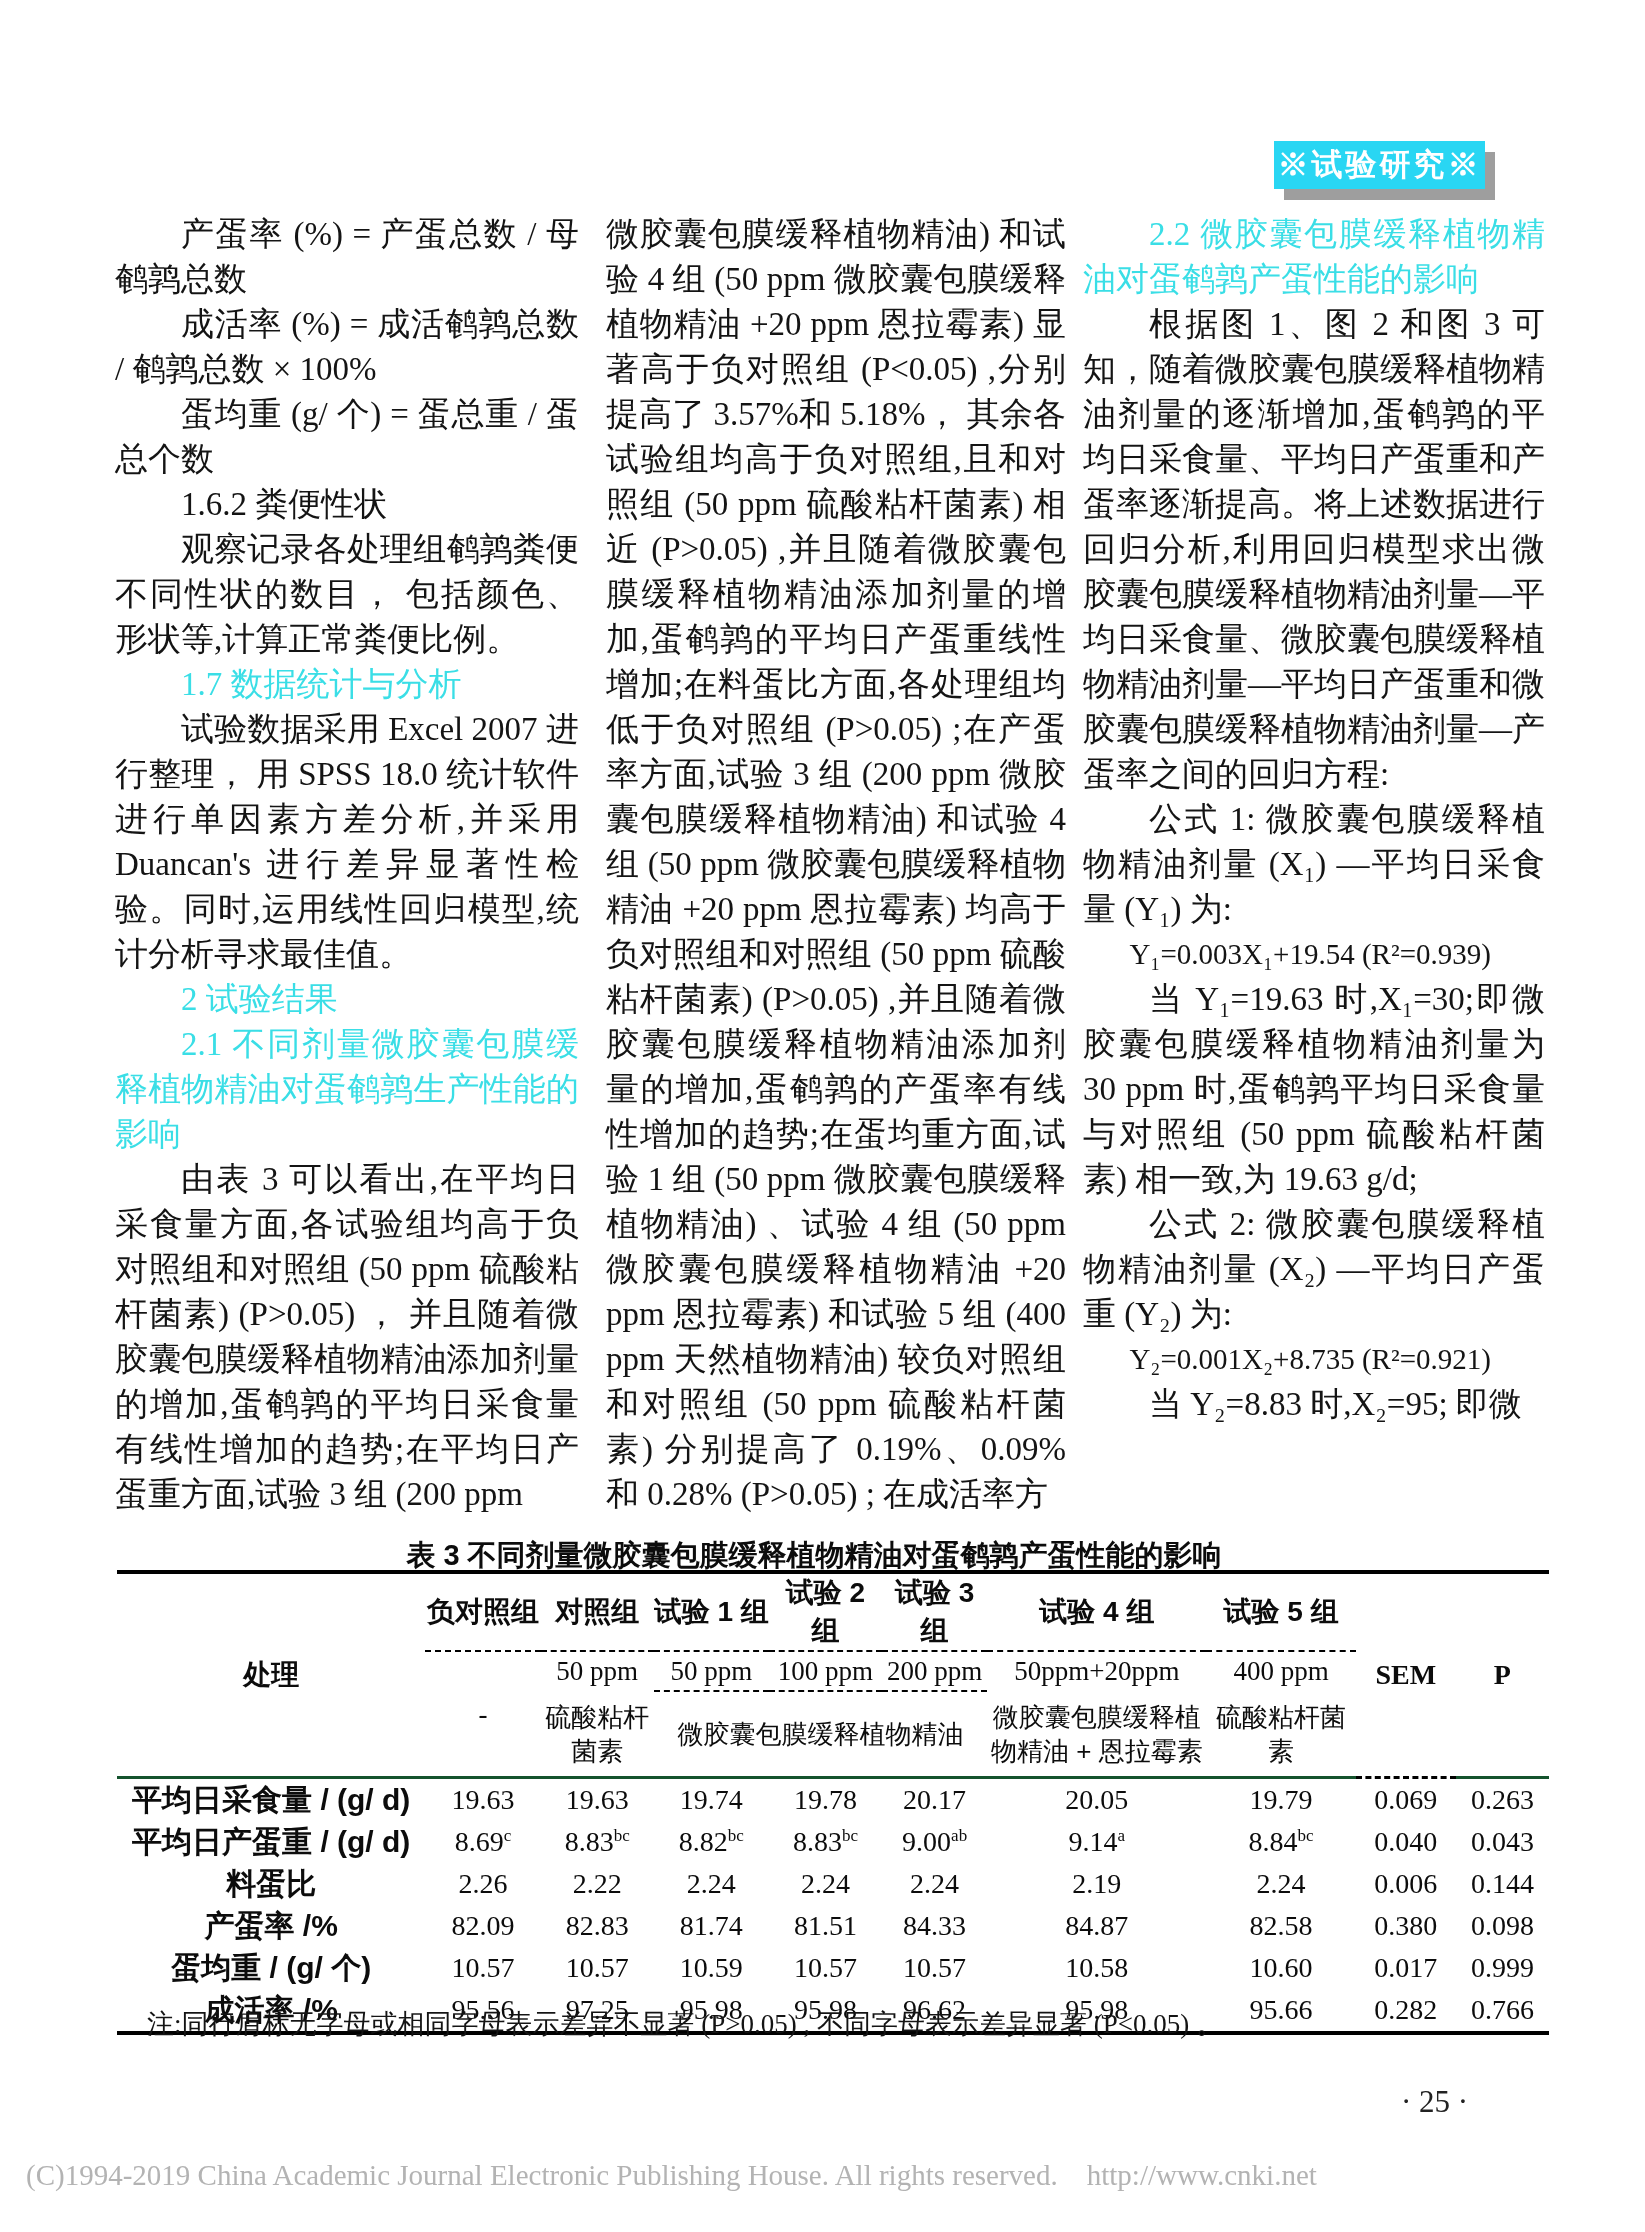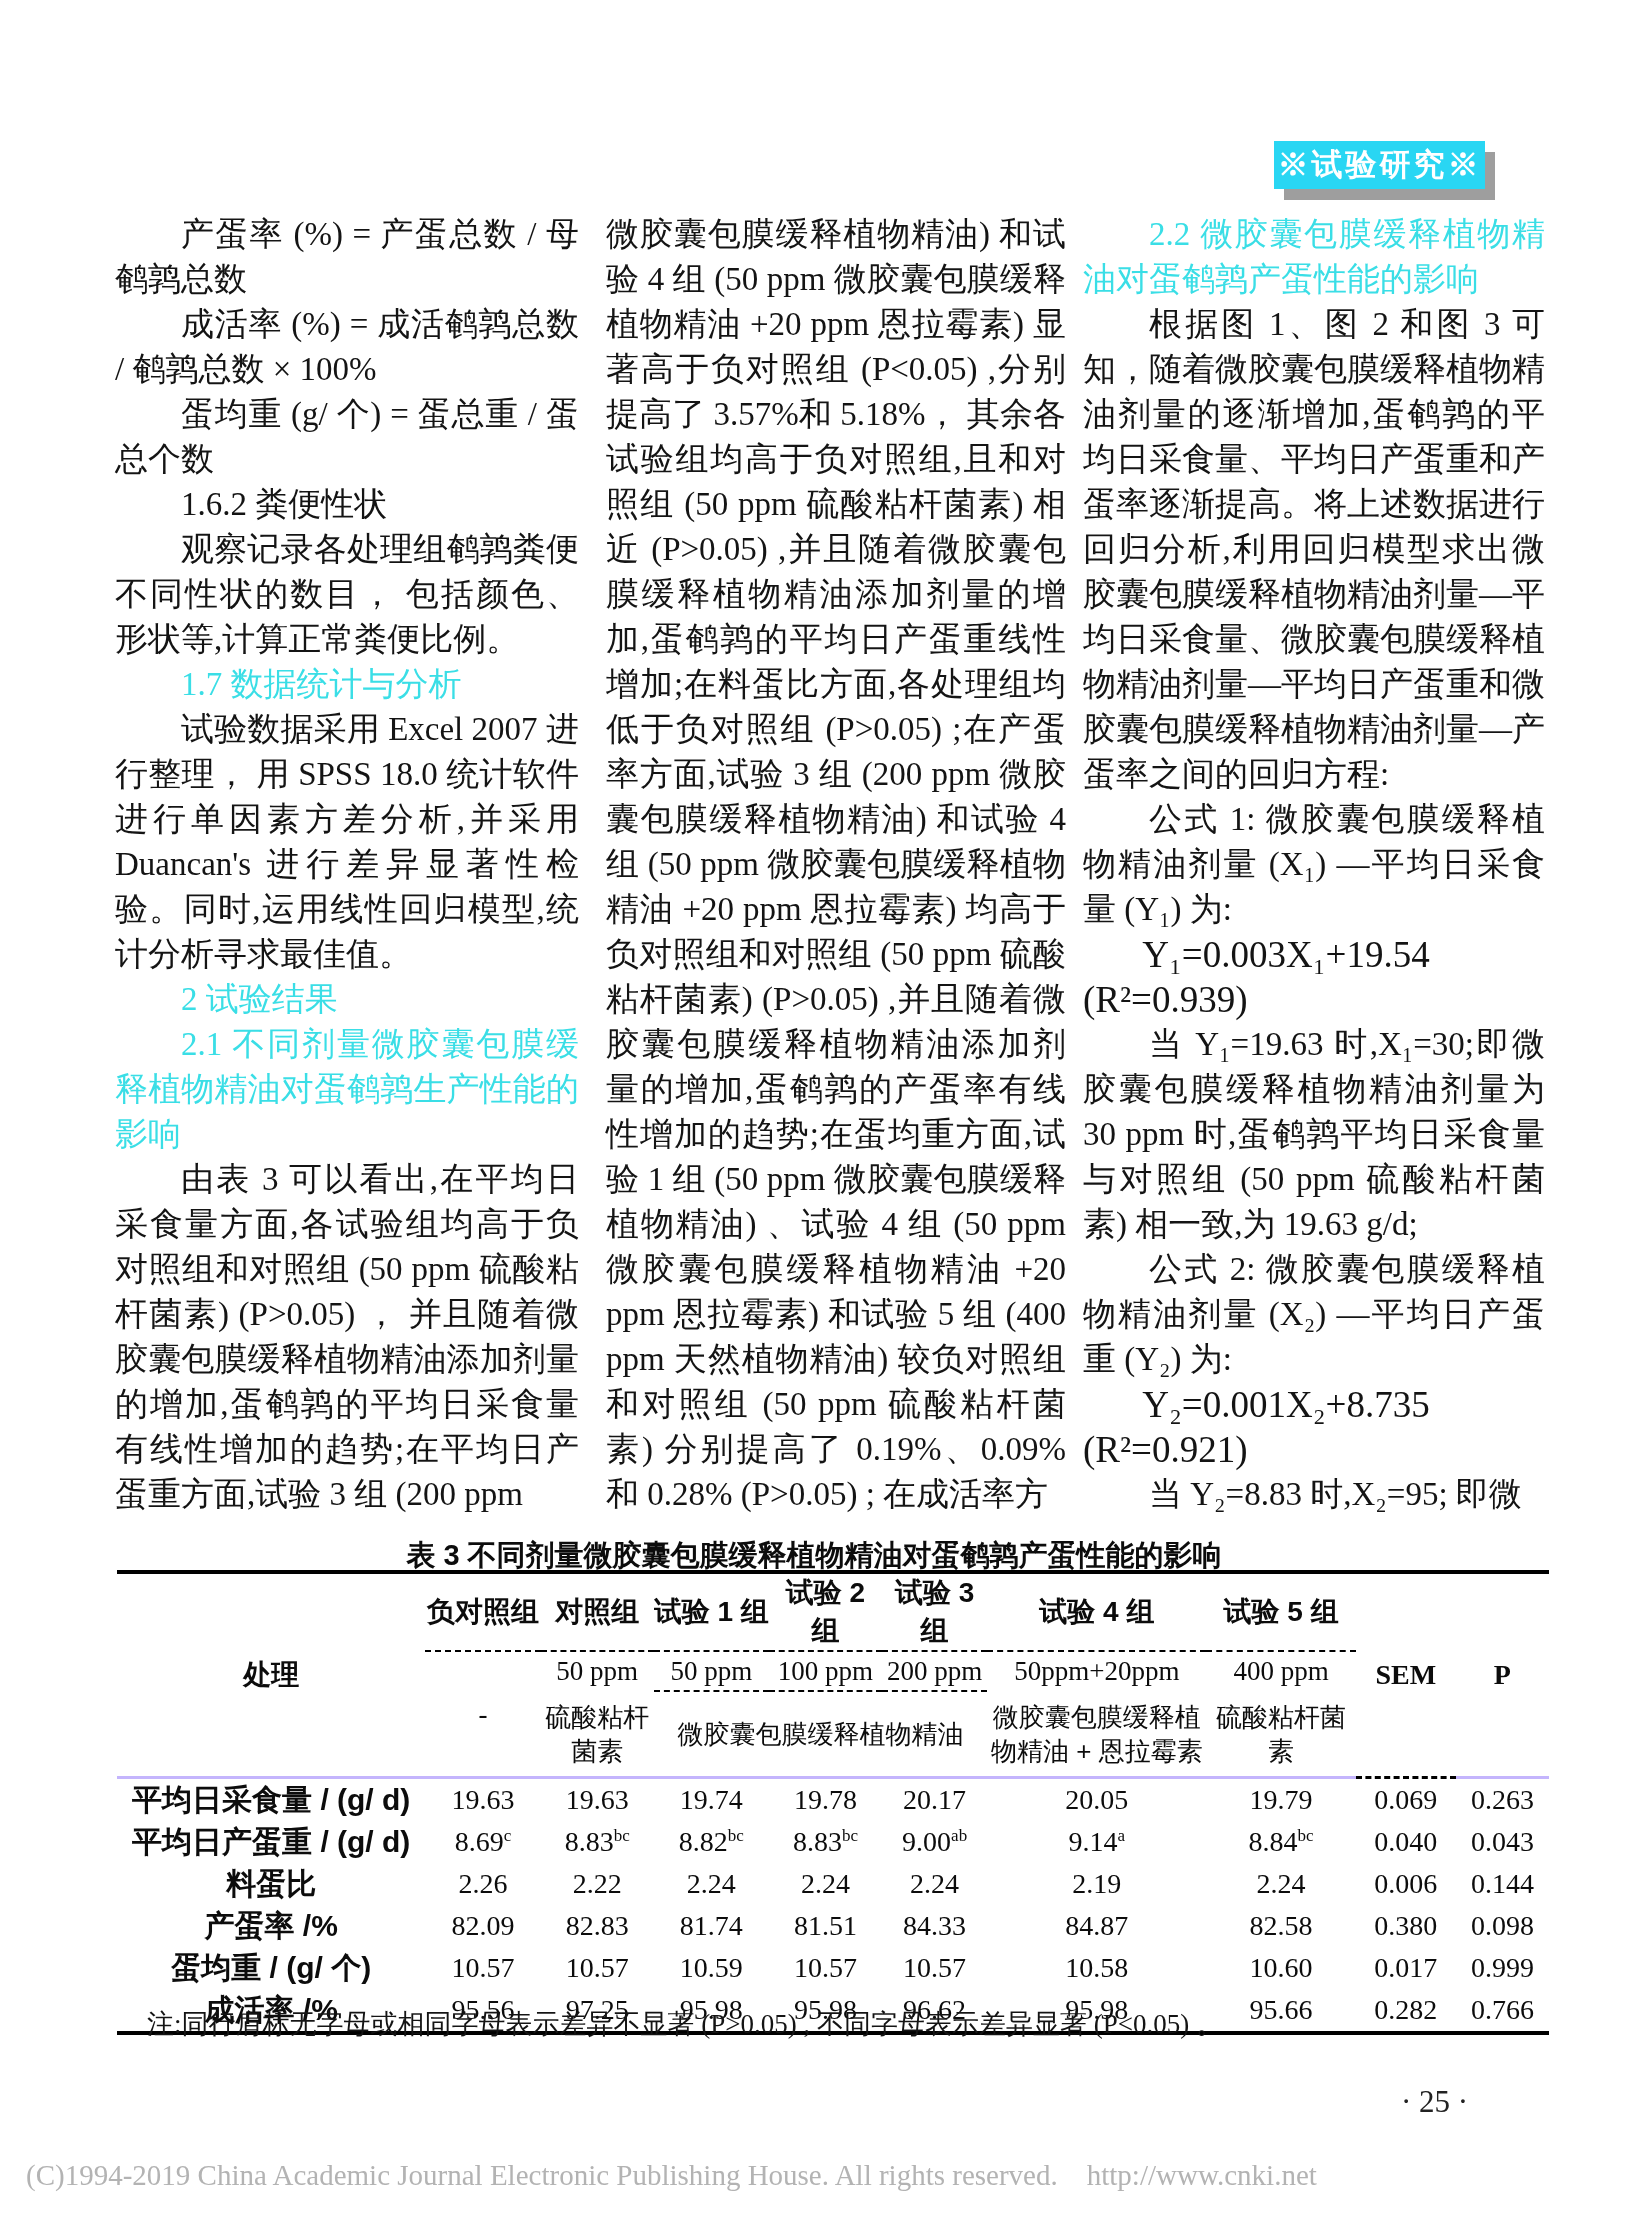--- a/index.html
+++ b/index.html
@@ -29,21 +29,21 @@
     font-size:33px;line-height:45px;
     text-align:justify;text-justify:inter-ideograph;
     color:#141414;
   }
   #col1{left:115px;}
   #col2{left:606px;width:460px;}
   #col3{left:1083px;width:462px;}
   .col .p{text-indent:2em;}
   .col .cont{text-indent:0;}
   .col .cyan{color:var(--cyan);text-indent:2em;}
-  .col .formula{text-indent:1.6em;font-size:37px;}
+  .col .formula{text-indent:1.6em;font-size:29px;}
 
   
   .tbl-title{
     position:absolute;left:0;top:1536px;width:1628px;text-align:center;
     font-family:"Liberation Sans", sans-serif;font-weight:600;font-size:29px;color:#0c0c0c;
   }
   table.t3{
     position:absolute;left:117px;top:1570px;width:1432px;
     border-collapse:collapse;table-layout:fixed;
     border-top:4px solid #000;border-bottom:4px solid #000;
@@ -51,21 +51,21 @@
   table.t3 th, table.t3 td{padding:0;margin:0;vertical-align:middle;text-align:center;font-weight:normal;overflow:hidden;}
   thead th{font-family:"Liberation Sans", sans-serif;color:#0c0c0c;}
   tr.grprow th{font-size:28px;font-weight:600;height:42px;}
   tr.doserow th{font-family:"Liberation Serif", serif;font-size:27px;height:38px;}
   tr.descrow th{font-size:26px;font-weight:500;height:84px;line-height:34px;}
   th.lblhead{font-size:28px;font-weight:600;}
   th.semhead, th.phead{font-family:"Liberation Serif", serif;font-size:28px;}
   th.negcell{font-family:"Liberation Serif", serif;font-size:27px;font-weight:normal;}
   .gdash{border-bottom:2px dashed #000;}
   .ddash{border-bottom:2px dashed #000;}
-  .mid{border-bottom:3px solid #c4b5fd;}
+  .mid{border-bottom:3px solid #14532d;}
   .middash{border-bottom:3px dashed #000;}
   tbody td{font-size:28px;height:42px;color:#0c0c0c;}
   tbody td.rowlbl{font-family:"Liberation Sans", sans-serif;font-weight:700;font-size:30px;}
   tbody sup{font-size:17px;line-height:0;vertical-align:super;}
   .tbl-note{
     position:absolute;left:147px;top:2006px;width:1413px;
     font-size:27px;color:#141414;
   }
 
   

